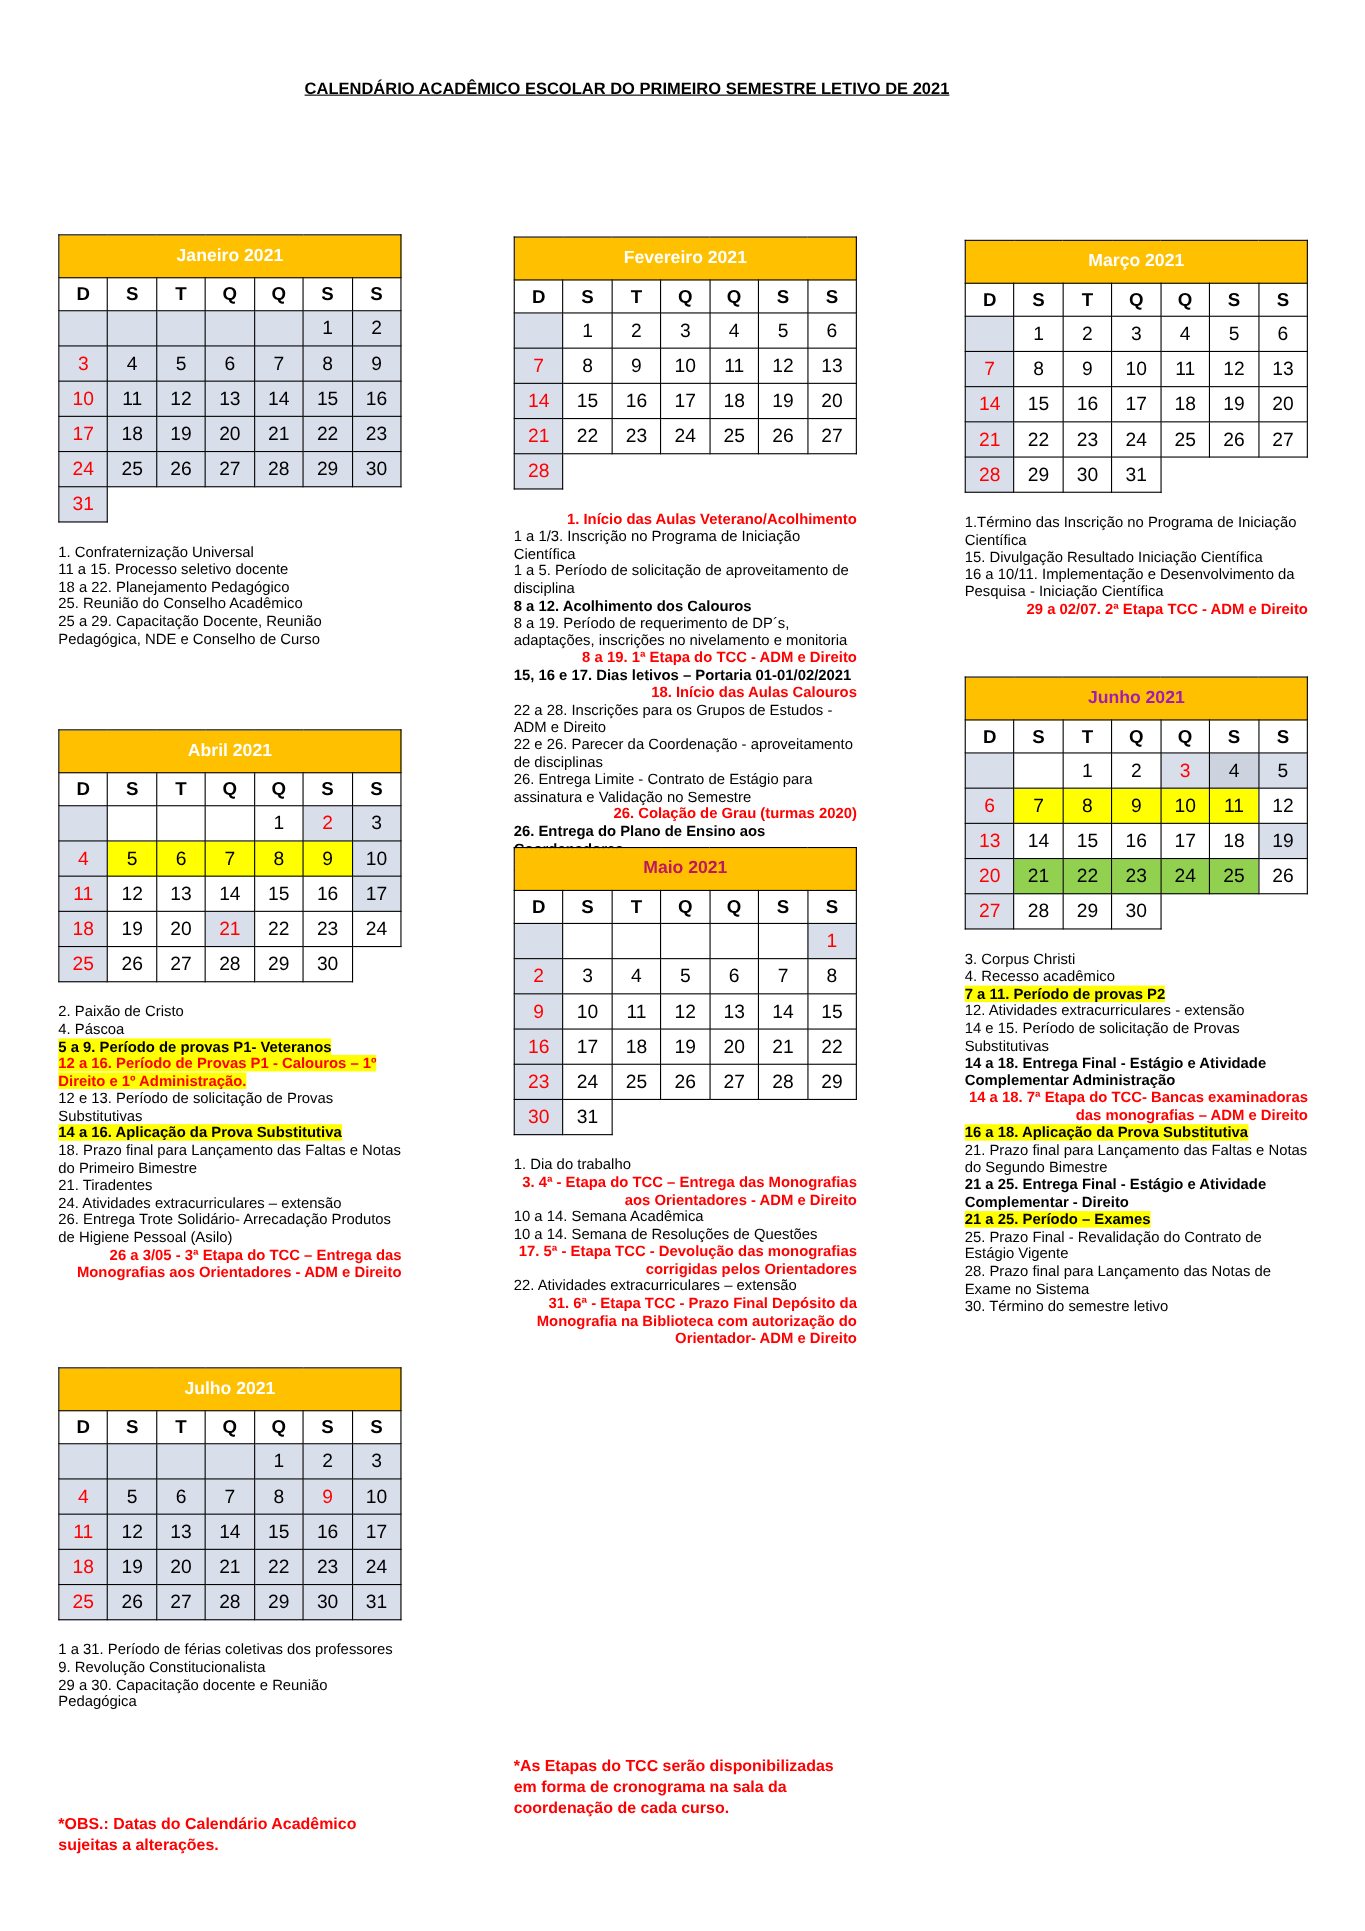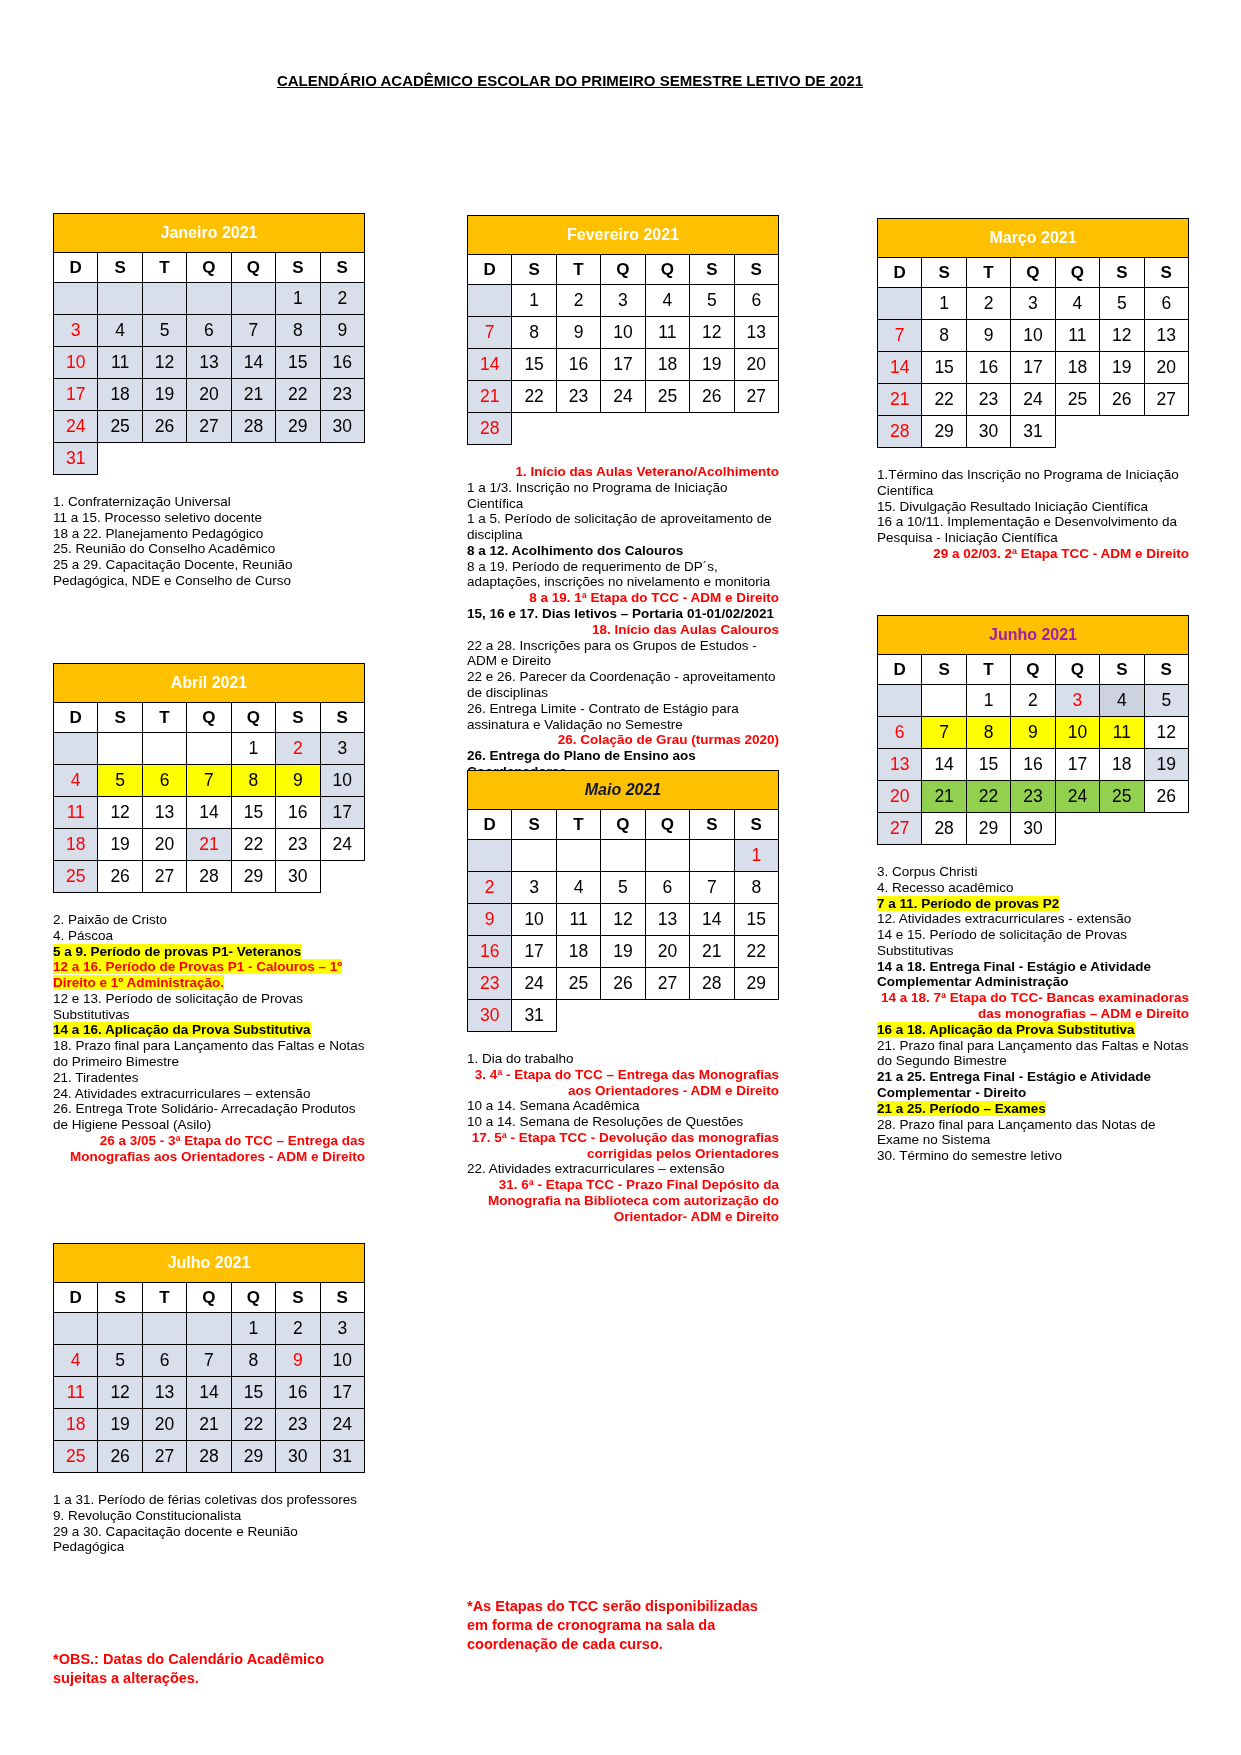--- a/index.html
+++ b/index.html
@@ -262,21 +262,21 @@
             <td class="bg-n"></td>
             <td class="bg-n"></td>
             <td class="bg-n"></td>
           </tr>
         </tbody>
       </table>
       <div class="notes">
         <div class="note s-n">1.Término das Inscrição no Programa de Iniciação Científica</div>
         <div class="note s-n">15. Divulgação Resultado Iniciação Científica</div>
         <div class="note s-n">16 a 10/11. Implementação e Desenvolvimento da Pesquisa - Iniciação Científica</div>
-        <div class="note s-r">29 a 02/03. 2ª Etapa TCC - ADM e Direito</div>
+        <div class="note s-r">29 a 02/07. 2ª Etapa TCC - ADM e Direito</div>
       </div>
     </div>
     <div class="month" id="month-abril">
       <table class="cal">
         <tbody>
           <tr>
             <th colspan="7" class="mh" style="color: rgb(255, 255, 255);">Abril 2021</th>
           </tr>
           <tr>
             <th class="wd">D</th>
@@ -345,21 +345,21 @@
         <div class="note s-n">21. Tiradentes</div>
         <div class="note s-n">24. Atividades extracurriculares – extensão</div>
         <div class="note s-n">26. Entrega Trote Solidário- Arrecadação Produtos de Higiene Pessoal (Asilo)</div>
         <div class="note s-r">26 a 3/05 - 3ª Etapa do TCC – Entrega das Monografias aos Orientadores - ADM e Direito</div>
       </div>
     </div>
     <div class="month" id="month-maio">
       <table class="cal">
         <tbody>
           <tr>
-            <th colspan="7" class="mh" style="color: #0f172a; font-style: italic;">Maio 2021</th>
+            <th colspan="7" class="mh" style="color: #be185d;">Maio 2021</th>
           </tr>
           <tr>
             <th class="wd">D</th>
             <th class="wd">S</th>
             <th class="wd">T</th>
             <th class="wd">Q</th>
             <th class="wd">Q</th>
             <th class="wd">S</th>
             <th class="wd">S</th>
           </tr>
@@ -496,20 +496,21 @@
         <div class="note s-n">4. Recesso acadêmico</div>
         <div class="note s-hb"><span class="hl">7 a 11. Período de provas P2</span></div>
         <div class="note s-n">12. Atividades extracurriculares - extensão</div>
         <div class="note s-n">14 e 15. Período de solicitação de Provas Substitutivas</div>
         <div class="note s-b">14 a 18. Entrega Final - Estágio e Atividade Complementar Administração</div>
         <div class="note s-r">14 a 18. 7ª Etapa do TCC- Bancas examinadoras das monografias – ADM e Direito</div>
         <div class="note s-hb"><span class="hl">16 a 18. Aplicação da Prova Substitutiva</span></div>
         <div class="note s-n">21. Prazo final para Lançamento das Faltas e Notas do Segundo Bimestre</div>
         <div class="note s-b">21 a 25. Entrega Final - Estágio e Atividade Complementar - Direito</div>
         <div class="note s-hb"><span class="hl">21 a 25. Período – Exames</span></div>
+        <div class="note s-n">25. Prazo Final - Revalidação do Contrato de Estágio Vigente</div>
         <div class="note s-n">28. Prazo final para Lançamento das Notas de Exame no Sistema</div>
         <div class="note s-n">30. Término do semestre letivo</div>
       </div>
     </div>
     <div class="month" id="month-julho">
       <table class="cal">
         <tbody>
           <tr>
             <th colspan="7" class="mh" style="color: rgb(255, 255, 255);">Julho 2021</th>
           </tr>

